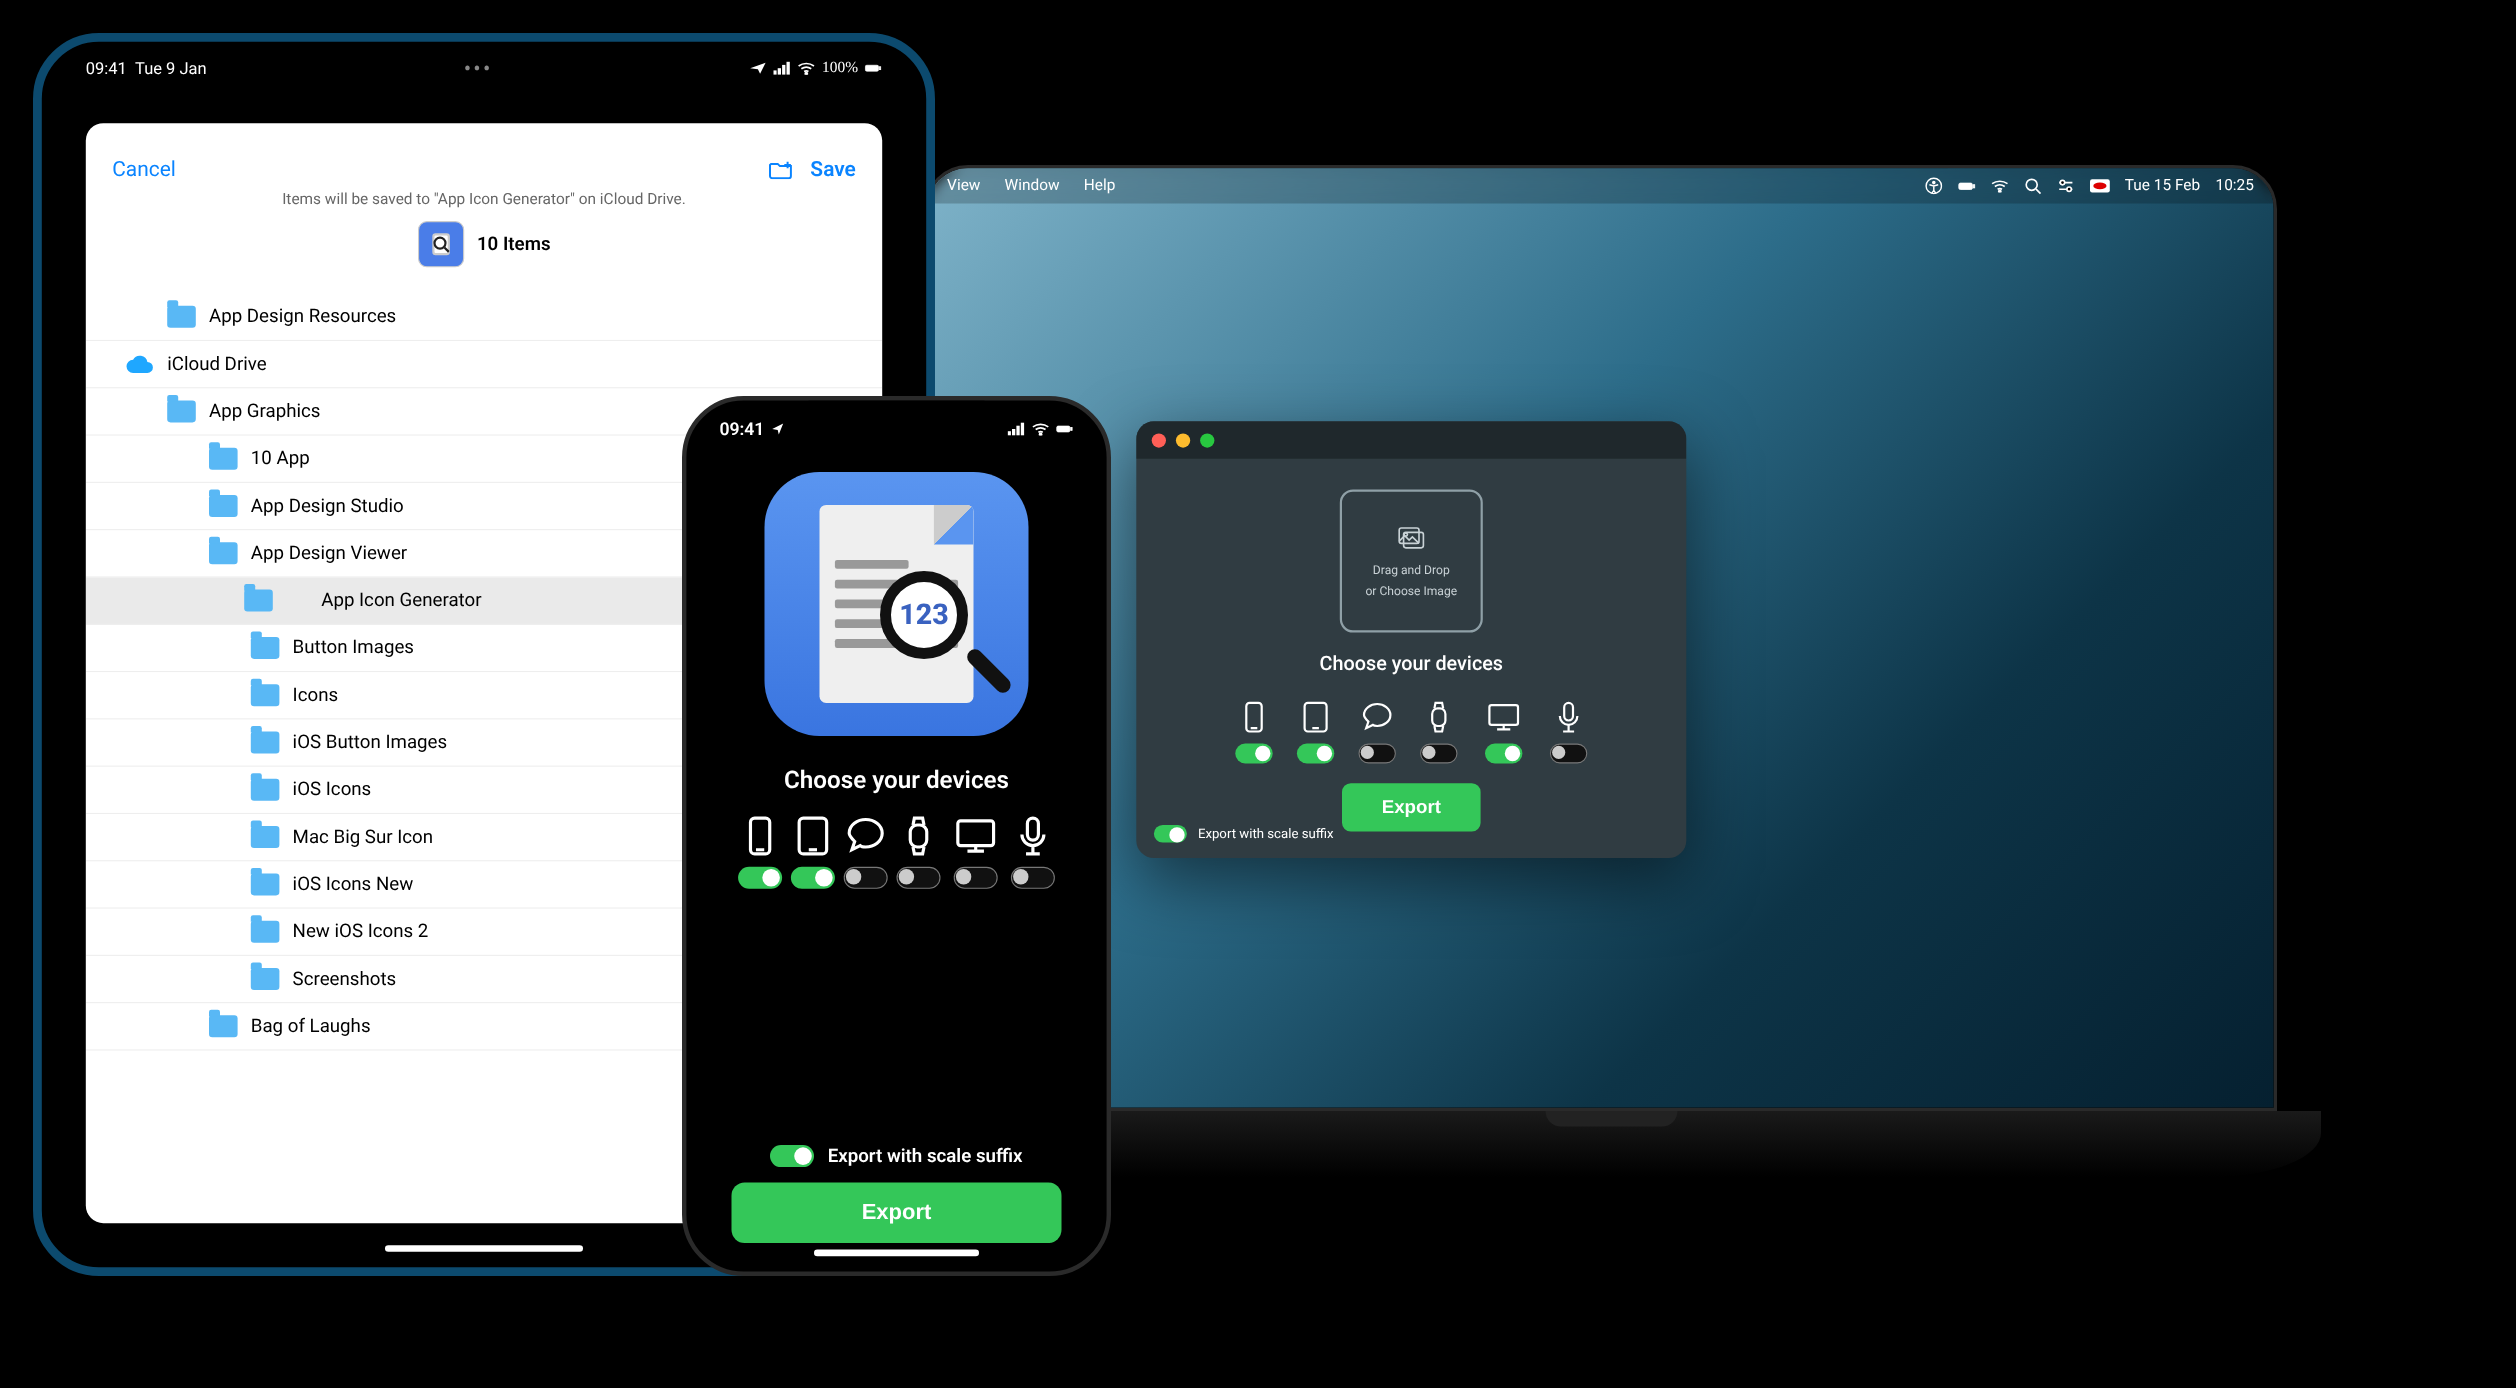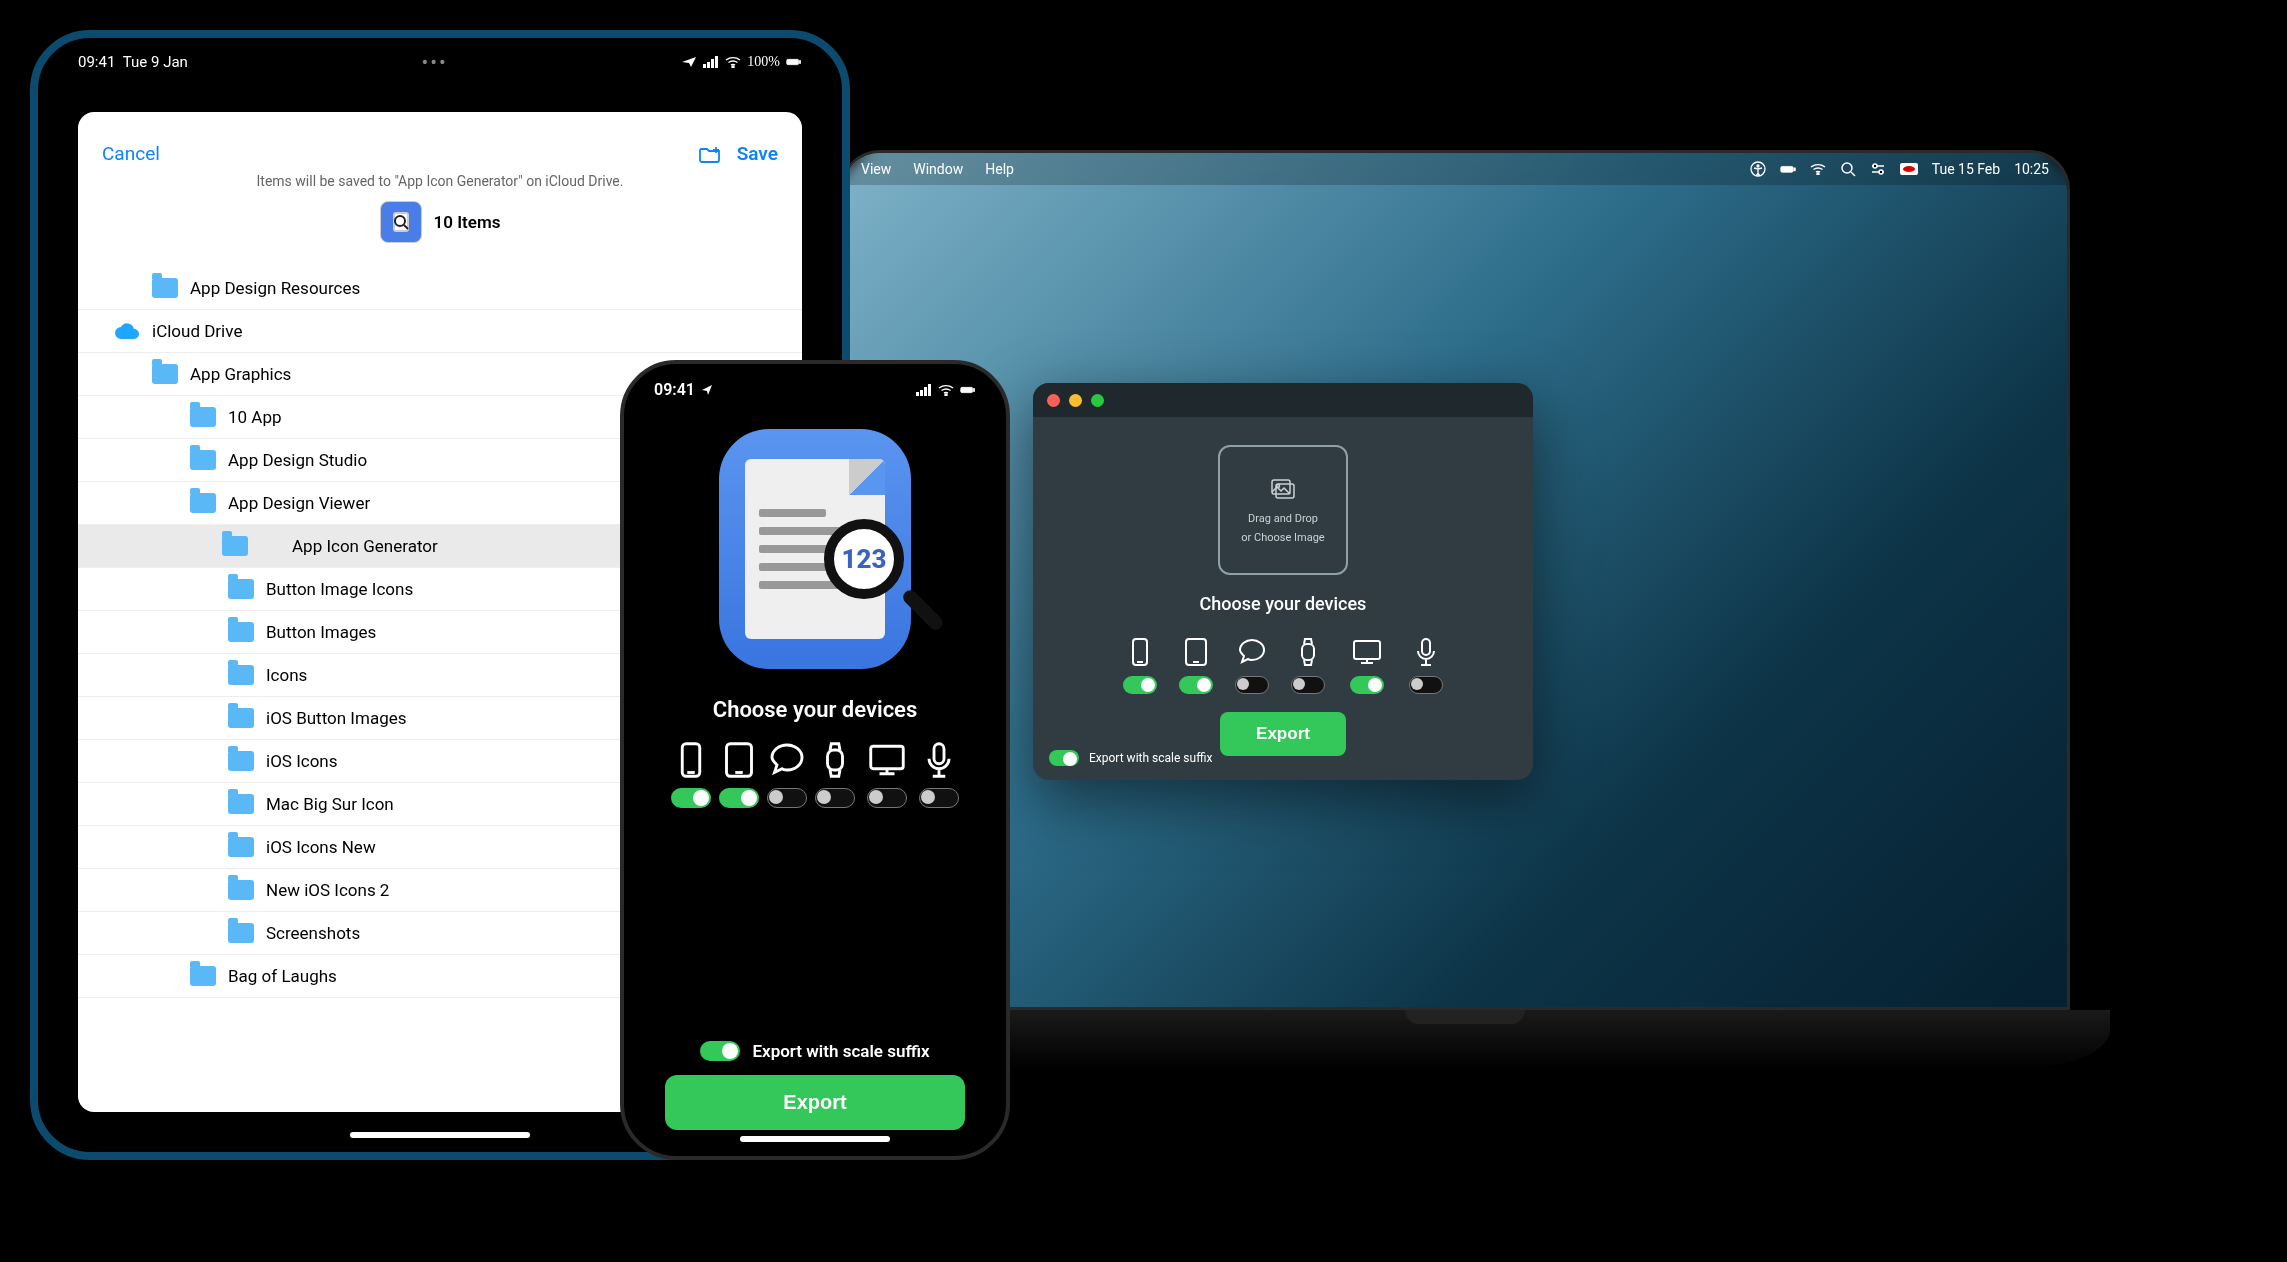--- a/index.html
+++ b/index.html
@@ -177,21 +177,21 @@
   .iphone-notch{
     position:absolute;top:0;left:50%;transform:translateX(-50%);
     width:160px;height:30px;background:#000;border-radius:0 0 20px 20px;z-index:5;
   }
   .iphone-statusbar{
     width:100%;display:flex;justify-content:space-between;align-items:center;
     padding:16px 30px 8px;font-size:16px;font-weight:600;
   }
   .iphone .app-icon-big{
     margin-top:22px;
-    width:192px;height:240px;border-radius:50px;
+    width:240px;height:240px;border-radius:50px;
     background:linear-gradient(#5a95f0,#3a75e0);
     display:flex;align-items:center;justify-content:center;
     position:relative;
   }
   .doc-sheet{
     width:140px;height:180px;background:#efefef;border-radius:6px;
     position:relative;overflow:hidden;
   }
   .doc-sheet::before{content:"";position:absolute;top:0;right:0;width:36px;height:36px;background:linear-gradient(135deg,#ccc 50%,#5a95f0 50%);}
   .doc-lines{position:absolute;top:50px;left:14px;right:14px;display:flex;flex-direction:column;gap:10px;}
@@ -456,25 +456,20 @@
           <span>App Design Viewer</span>
         </div>
         <div class="tree-row sel">
           <span class="indent" style="width:76px"></span>
           <span class="folder-icon"></span>
           <span>App Icon Generator</span>
         </div>
         <div class="tree-row">
           <span class="indent" style="width:114px"></span>
           <span class="folder-icon"></span>
-          <span>Button Image Icons</span>
-        </div>
-        <div class="tree-row">
-          <span class="indent" style="width:114px"></span>
-          <span class="folder-icon"></span>
           <span>Button Images</span>
         </div>
         <div class="tree-row">
           <span class="indent" style="width:114px"></span>
           <span class="folder-icon"></span>
           <span>Icons</span>
         </div>
         <div class="tree-row">
           <span class="indent" style="width:114px"></span>
           <span class="folder-icon"></span>

